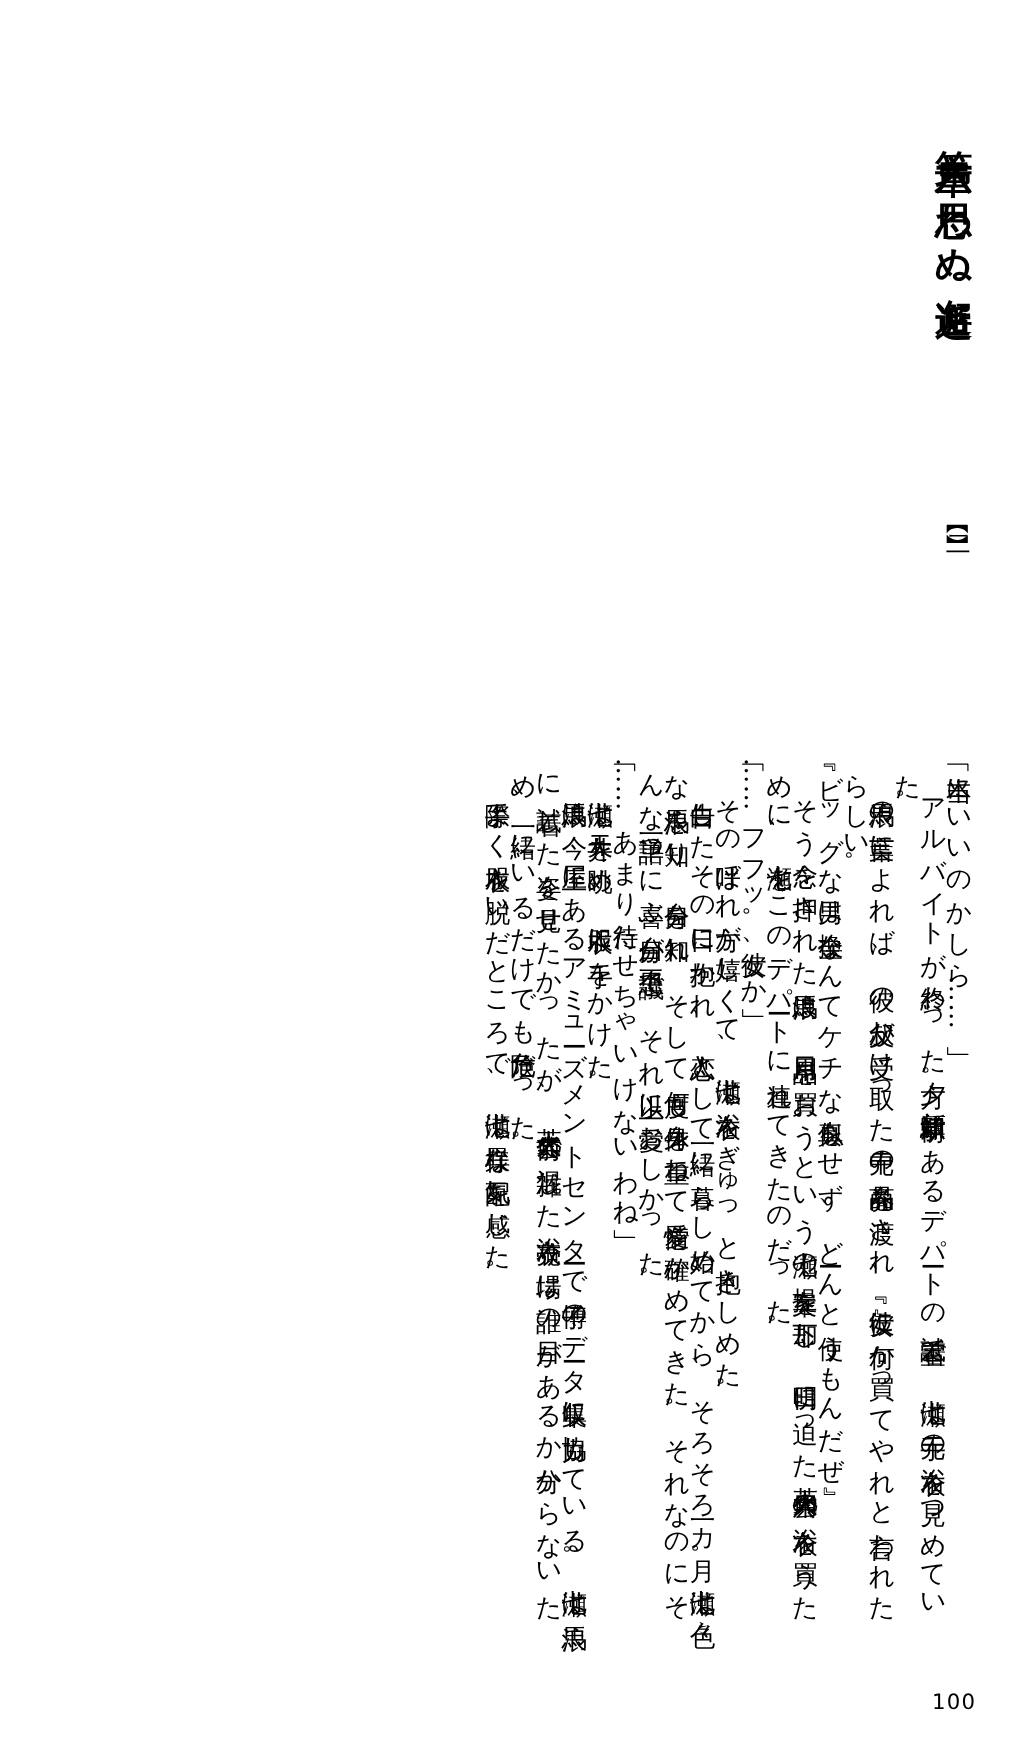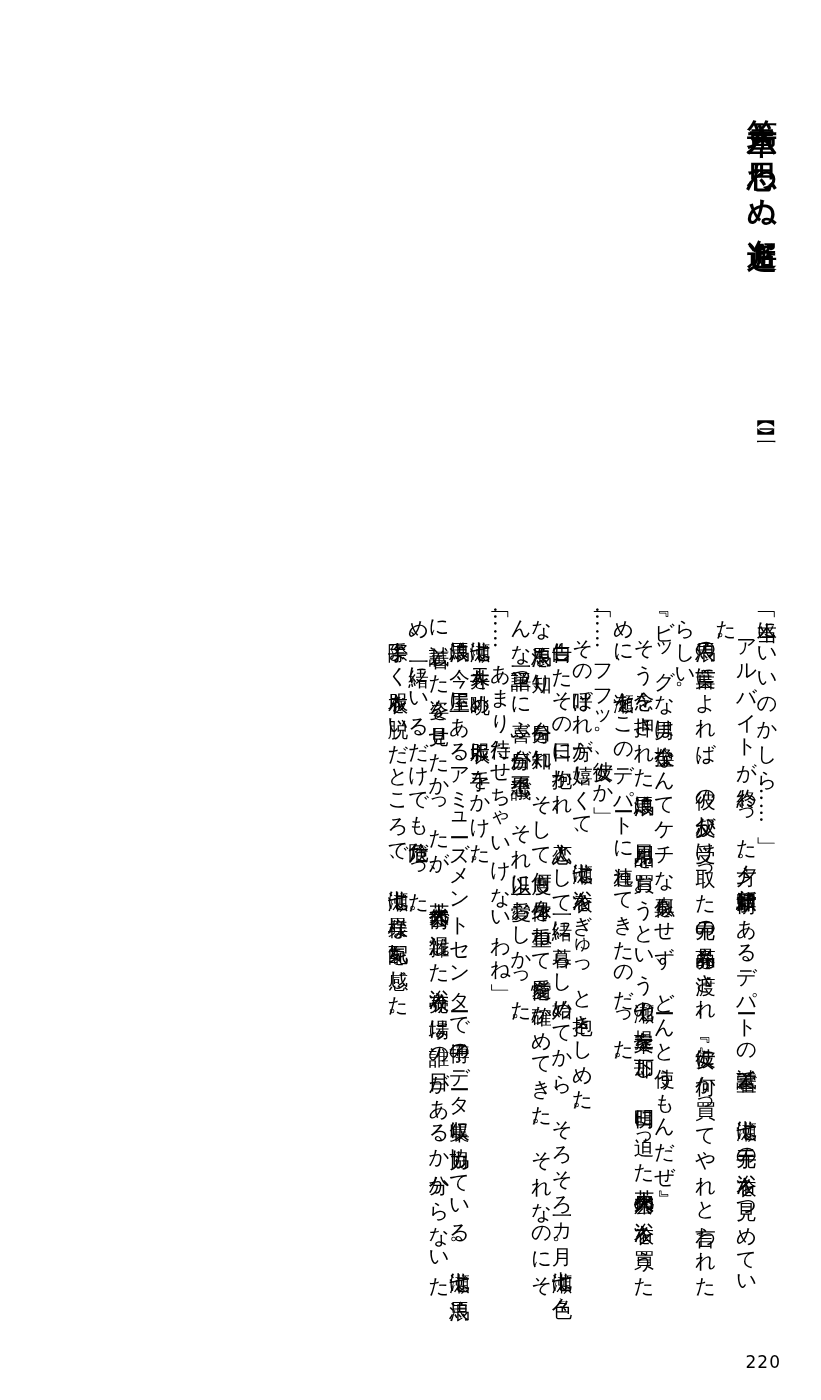--- a/index.html
+++ b/index.html
@@ -107,15 +107,15 @@
       <span class="para">その呼ばれ方が嬉しくて、七瀬は浴衣をぎゅっと抱きしめた。</span>
       <span class="para">告白したその日に抱かれ、恋人として一緒に暮らし始めてから、そろそろ一カ月。七瀬は色々な浪馬を知り、自分を知れ、そして何度も身体を重ねて愛情を確かめてきた。それなのにそんな単語一つに喜ぶ自分が不思議で、それ以上に愛おしかった。</span>
       <span class="para noindent">「……あまり待たせちゃいけないわね」</span>
       <span class="para">七瀬は天井を眺め、衣服に手をかけた。</span>
       <span class="para">浪馬は今、屋上にあるアミューズメントセンターで博子のデータ収集に協力している。七瀬は浪馬に試着した姿を見せたかったが、花火大会前で混雑した浴衣売り場は誰の目があるか分からないため、一緒にいるだけでも危険だった。</span>
       <span class="para">手際よく衣服を脱いだところで、七瀬は異様な気配を感じた。</span>
     </div>
 
   </div>
 
-  <div class="page-number">220</div>
+  <div class="page-number">100</div>
 
 </div>
 
 </body></html>

